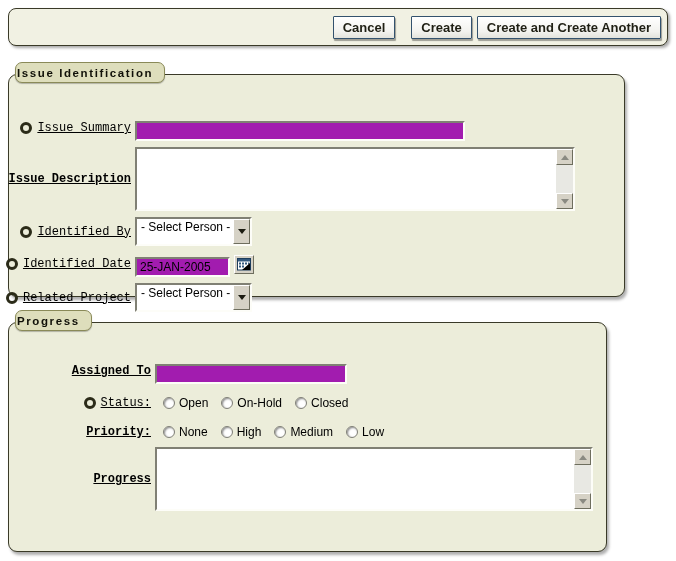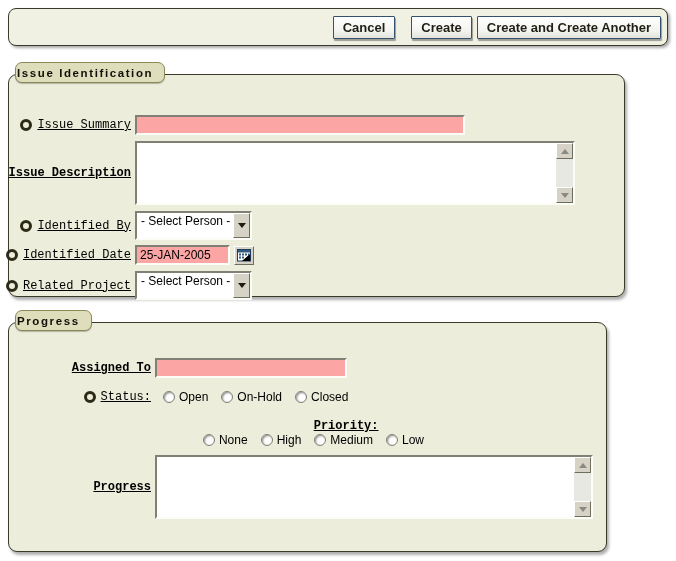--- a/index.html
+++ b/index.html
@@ -37,24 +37,24 @@
   #region-issue .lbl-cell { width: 122px; }
   #region-progress .lbl-cell { width: 142px; }
   .fld { margin-left: 4px; display: flex; align-items: center; }
 
   .lbl { color: #000; text-decoration: underline; cursor: pointer; font-family: Liberation Mono, monospace; }
   .lbl.b { font-weight: bold; }
   .req { width: 12px; height: 12px; border-radius: 50%; border: 3px solid #2B2B18;
     background: transparent; flex-shrink: 0; }
 
   
-  .tin { height: 20px; background: #fca5a5; padding: 2px 3px;
+  .tin { height: 20px; background: #a21caf; padding: 2px 3px;
     border-top: 2px solid #808074; border-left: 2px solid #808074;
     border-bottom: 2px solid #FDFDF8; border-right: 2px solid #FDFDF8;
-    font-family: "Liberation Sans", sans-serif; font-size: 12px; color: #000; }
+    font-family: "Liberation Sans", sans-serif; font-size: 12px; color: #000; margin-top: 6px; }
   .sunken { background: #fff;
     border-top: 2px solid #808074; border-left: 2px solid #808074;
     border-bottom: 2px solid #FDFDF8; border-right: 2px solid #FDFDF8; }
 
   
   .sel { display: flex; align-items: stretch; width: 117px; height: 29px; cursor: pointer; }
   .sel .sel-txt { flex: 1; padding: 1px 2px 0 4px; white-space: nowrap; overflow: hidden; }
   .gbtn { background: #D6D2C6; border: 1px solid; border-color: #FFFFFF #6E6E5E #6E6E5E #FFFFFF;
     display: flex; align-items: center; justify-content: center; cursor: pointer; }
   .sel .arrow { width: 17px; }
@@ -85,21 +85,21 @@
   #region-issue .r2 { margin-top: 6px; border-radius: 13px; }
   #region-issue .r3 { margin-top: 6px; }
   #region-issue .r4 { margin-top: 5px; }
   #region-issue .r5 { margin-top: 6px; }
   #ta-desc { width: 440px; height: 64px; }
   #in-summary { width: 330px; }
   #in-idate { width: 95px; }
 
   
   #region-progress .r2 { margin-top: 12px; }
-  #region-progress .r3 { margin-top: 15px; flex-direction: column; }
+  #region-progress .r3 { margin-top: 15px; }
   #region-progress .r4 { margin-top: 14px; }
   #region-progress .r5 { margin-top: 8px; }
   #in-assigned { width: 192px; }
   #in-trd { width: 88px; }
   #ta-progress { width: 438px; height: 64px; }
 </style>
 </head>
 <body>
 
 <div class="page">

